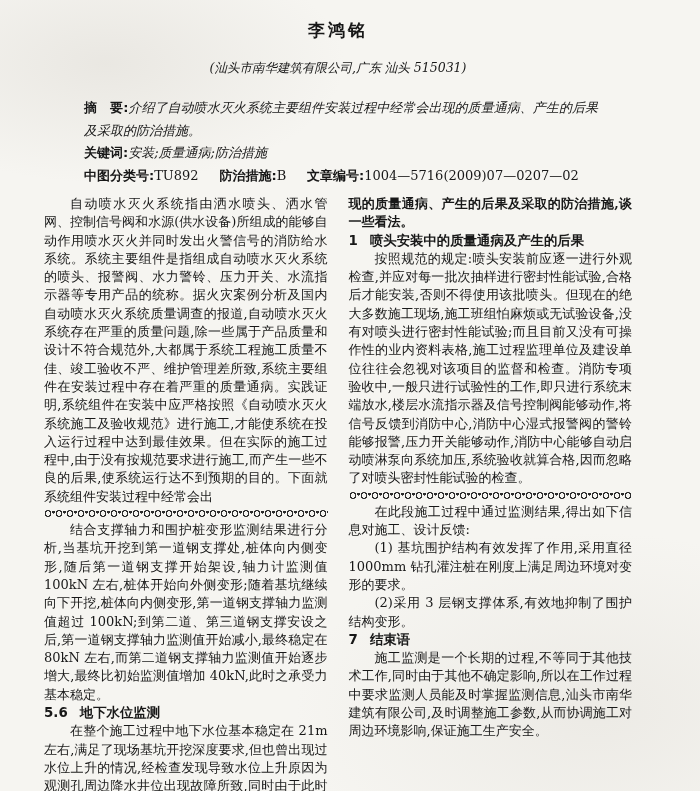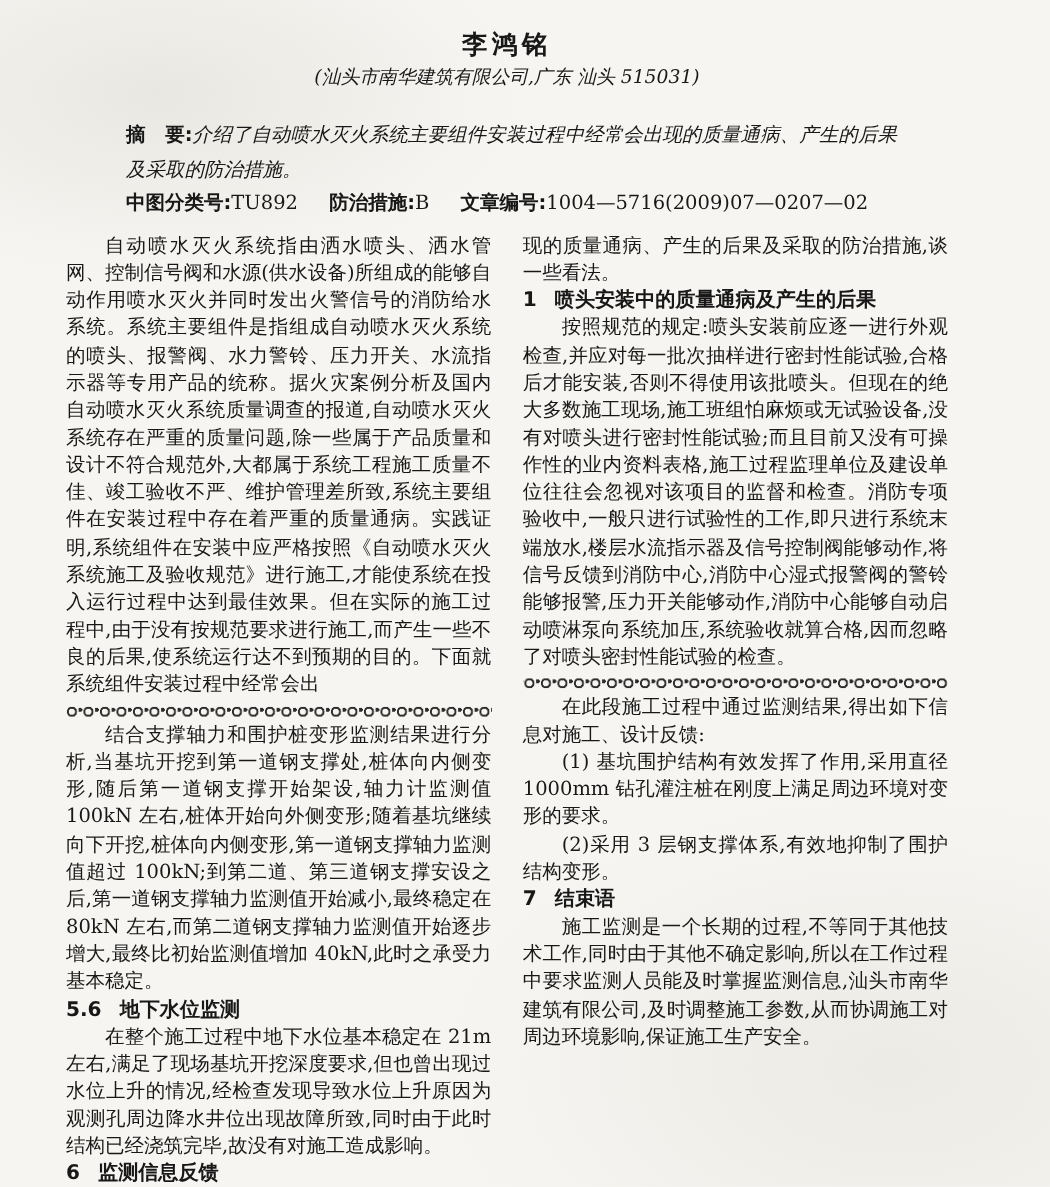--- a/index.html
+++ b/index.html
@@ -15,21 +15,21 @@
   }
   .page { padding: 14px 32px 0 44px; box-sizing: border-box; width: 664px; height: 791px; }
 
   
   .author {
     text-align: center; font-size: 17px; font-weight: bold;
     letter-spacing: 3px; line-height: 24px; margin-top: 4px;
   }
   .affiliation {
     text-align: center; font-size: 12.5px; font-style: italic;
-    line-height: 18px; margin-top: 0;
+    line-height: 18px; margin-top: 17px;
   }
   .meta-block {
     margin: 20px 34px 0 40px;
     font-size: 13px; line-height: 22.5px;
     text-align: justify;
   }
   .meta-label {
     font-family: "DejaVu Sans", "Liberation Sans", sans-serif;
     font-weight: bold; font-style: normal;
   }
@@ -38,21 +38,21 @@
   .meta-gap { display: inline-block; width: 1.6em; }
 
   
   .columns { display: flex; gap: 21px; margin-top: 8px; }
   .col { flex: 1; min-width: 0; }
   .body-para {
     margin: 0; font-size: 13px; line-height: 18.3px;
     text-align: justify; text-indent: 2em;
     font-weight: 500;
   }
-  .no-indent { text-indent: 0; }
+  .no-indent { text-indent: 0; font-weight: bold; }
   .sec-heading {
     font-family: "DejaVu Sans", "Liberation Sans", sans-serif;
     font-weight: bold; font-size: 13.4px; line-height: 18.3px;
     margin: 0; display: flex;
   }
   .sec-num { margin-right: 0.9em; }
 
   
   .squiggle {
     height: 9px; margin: 3px 0 3px 0;
@@ -67,20 +67,23 @@
 <body>
 
 <div class="page">
 
   <div class="author">李鸿铭</div>
   <div class="affiliation">(汕头市南华建筑有限公司,广东 汕头 515031)</div>
 
   <div class="meta-block">
     <div class="kai">
       <span class="meta-label">摘　要:</span><span>介绍了自动喷水灭火系统主要组件安装过程中经常会出现的质量通病、产生的后果及采取的防治措施。</span>
+    </div>
+    <div class="kai">
+      <span class="meta-label">关键词:</span><span>安装;质量通病;防治措施</span>
     </div>
     <div>
       <span class="meta-label">中图分类号:</span><span class="meta-val">TU892</span><span class="meta-gap"></span><span class="meta-label">防治措施:</span><span class="meta-val">B</span><span class="meta-gap"></span><span class="meta-label">文章编号:</span><span class="meta-val">1004—5716(2009)07—0207—02</span>
     </div>
   </div>
 
   <div class="columns">
 
     <div class="col">
       <p class="body-para">自动喷水灭火系统指由洒水喷头、洒水管网、控制信号阀和水源(供水设备)所组成的能够自动作用喷水灭火并同时发出火警信号的消防给水系统。系统主要组件是指组成自动喷水灭火系统的喷头、报警阀、水力警铃、压力开关、水流指示器等专用产品的统称。据火灾案例分析及国内自动喷水灭火系统质量调查的报道,自动喷水灭火系统存在严重的质量问题,除一些属于产品质量和设计不符合规范外,大都属于系统工程施工质量不佳、竣工验收不严、维护管理差所致,系统主要组件在安装过程中存在着严重的质量通病。实践证明,系统组件在安装中应严格按照《自动喷水灭火系统施工及验收规范》进行施工,才能使系统在投入运行过程中达到最佳效果。但在实际的施工过程中,由于没有按规范要求进行施工,而产生一些不良的后果,使系统运行达不到预期的目的。下面就系统组件安装过程中经常会出</p>

